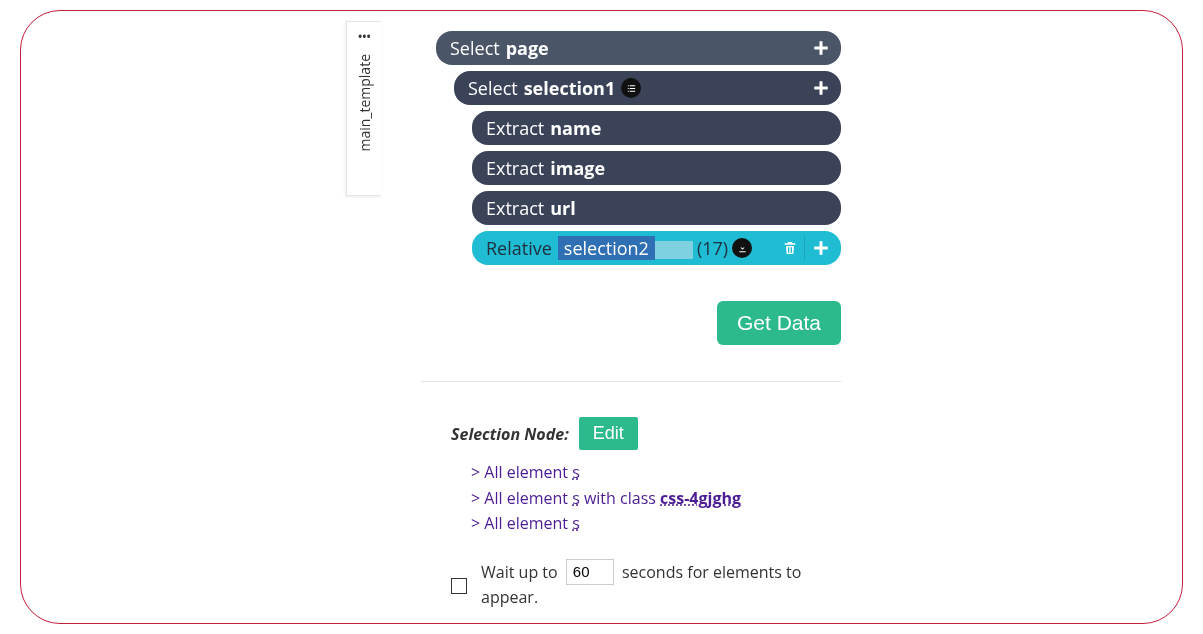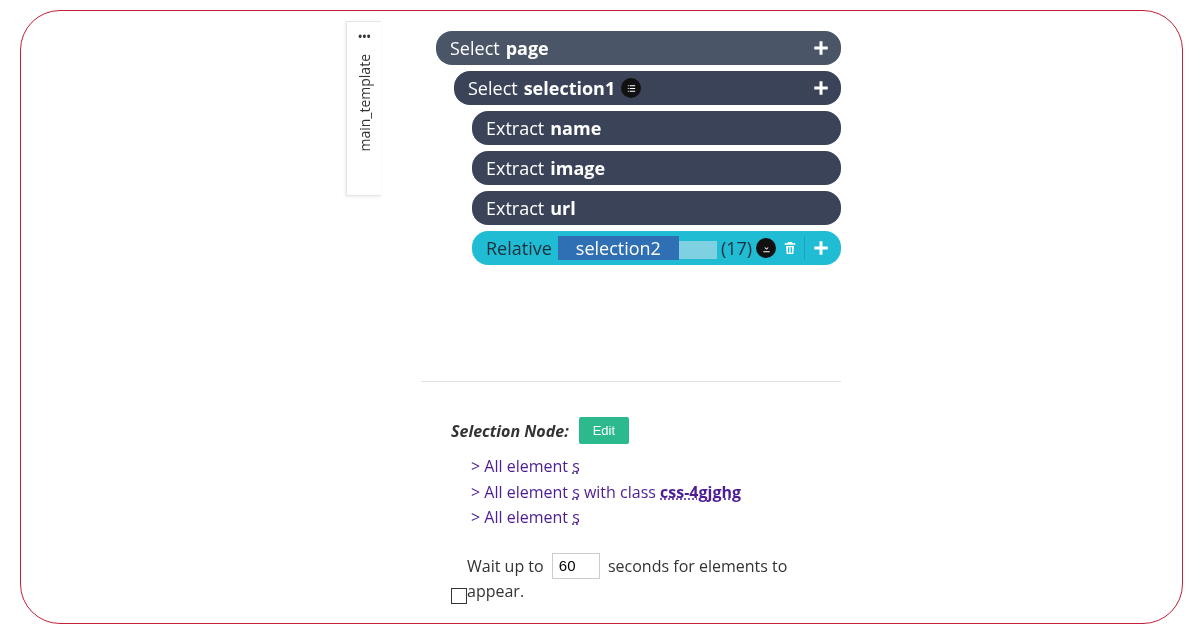--- a/index.html
+++ b/index.html
@@ -113,21 +113,21 @@
     border-radius: 50%;
     display: inline-flex;
     align-items: center;
     justify-content: center;
     margin-left: 4px;
   }
   .dl-badge svg { width: 11px; height: 11px; }
   .sel-highlight {
     background: #2f6fb3;
     color: #fff;
-    padding: 0 18px;
+    padding: 0 6px;
   }
   .sel-caret {
     display: inline-block;
     width: 38px;
     height: 18px;
     background: #7fd0e0;
     margin-left: 0;
     vertical-align: middle;
   }
   .count { margin-left: 4px; color: #203040; }
@@ -170,31 +170,32 @@
     align-items: center;
     gap: 10px;
     margin-bottom: 10px;
   }
   .detail-head .label { font-style: italic; font-weight: 700; }
   .edit-btn {
     background: #2bb98d;
     color: #fff;
     border: none;
     padding: 6px 14px;
-    font-size: 13px;
+    font-size: 18px;
     cursor: pointer;
     border-radius: 2px;
   }
   .crumbs { margin-left: 20px; line-height: 1.6; }
   .crumbs .row { color: #4c1d95; }
   .crumbs .cls { font-weight: 700; text-decoration: underline dotted; }
   .wait-row {
     margin-top: 22px;
     display: flex;
-    align-items: flex-end;
+    align-items: center;
+    gap: 14px;
   }
   .wait-cb {
     width: 16px; height: 16px;
     border: 1.5px solid #333;
     margin-top: 3px;
     background: #fff;
     flex-shrink: 0;
   }
   .wait-text { line-height: 1.6; }
   .wait-input {
@@ -280,20 +281,21 @@
         <span class="divider"></span>
         <span class="plus-btn">
           <svg viewBox="0 0 24 24">
               <path fill="#fff" d="M10 3h4v7h7v4h-7v7h-4v-7H3v-4h7z"></path>
             </svg>
         </span>
       </div>
 
     </div>
 
+    <button class="get-data">Get Data</button>
 
     <div class="hr"></div>
 
     <div class="detail">
       <div class="detail-head">
         <span class="label">Selection Node:</span>
         <button class="edit-btn">Edit</button>
       </div>
       <div class="crumbs">
         <div class="row"><span>&gt; All element </span><span style="text-decoration:underline dotted;">s</span></div>

